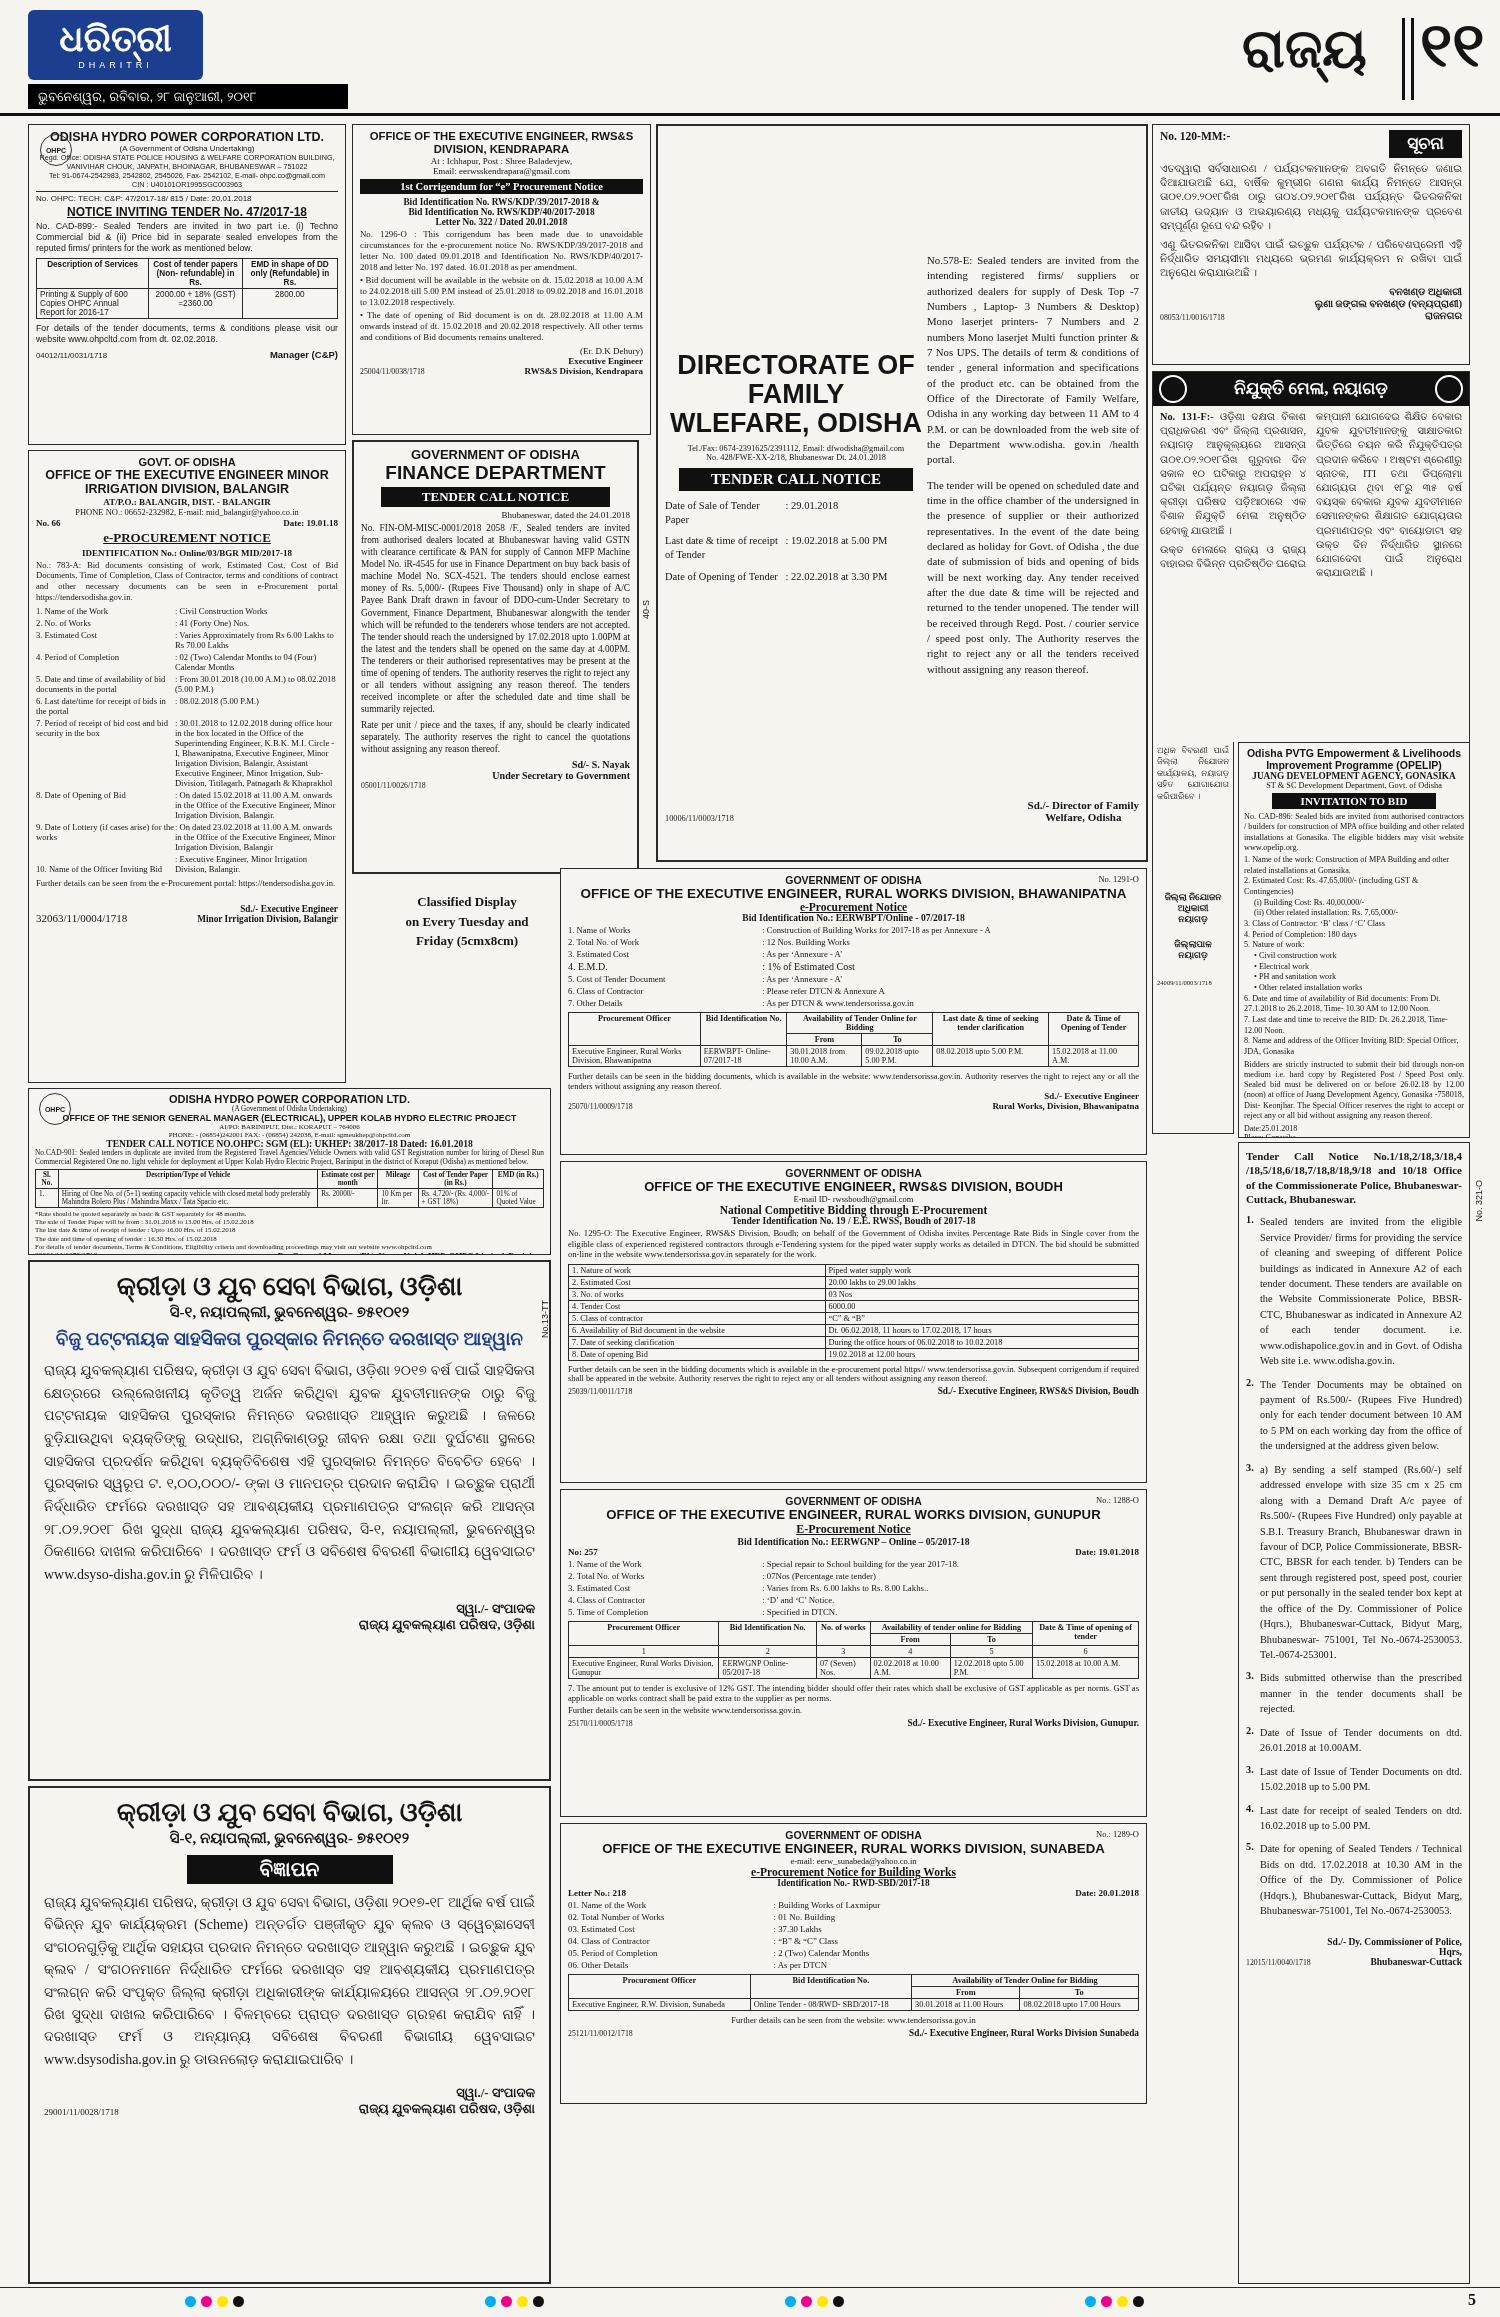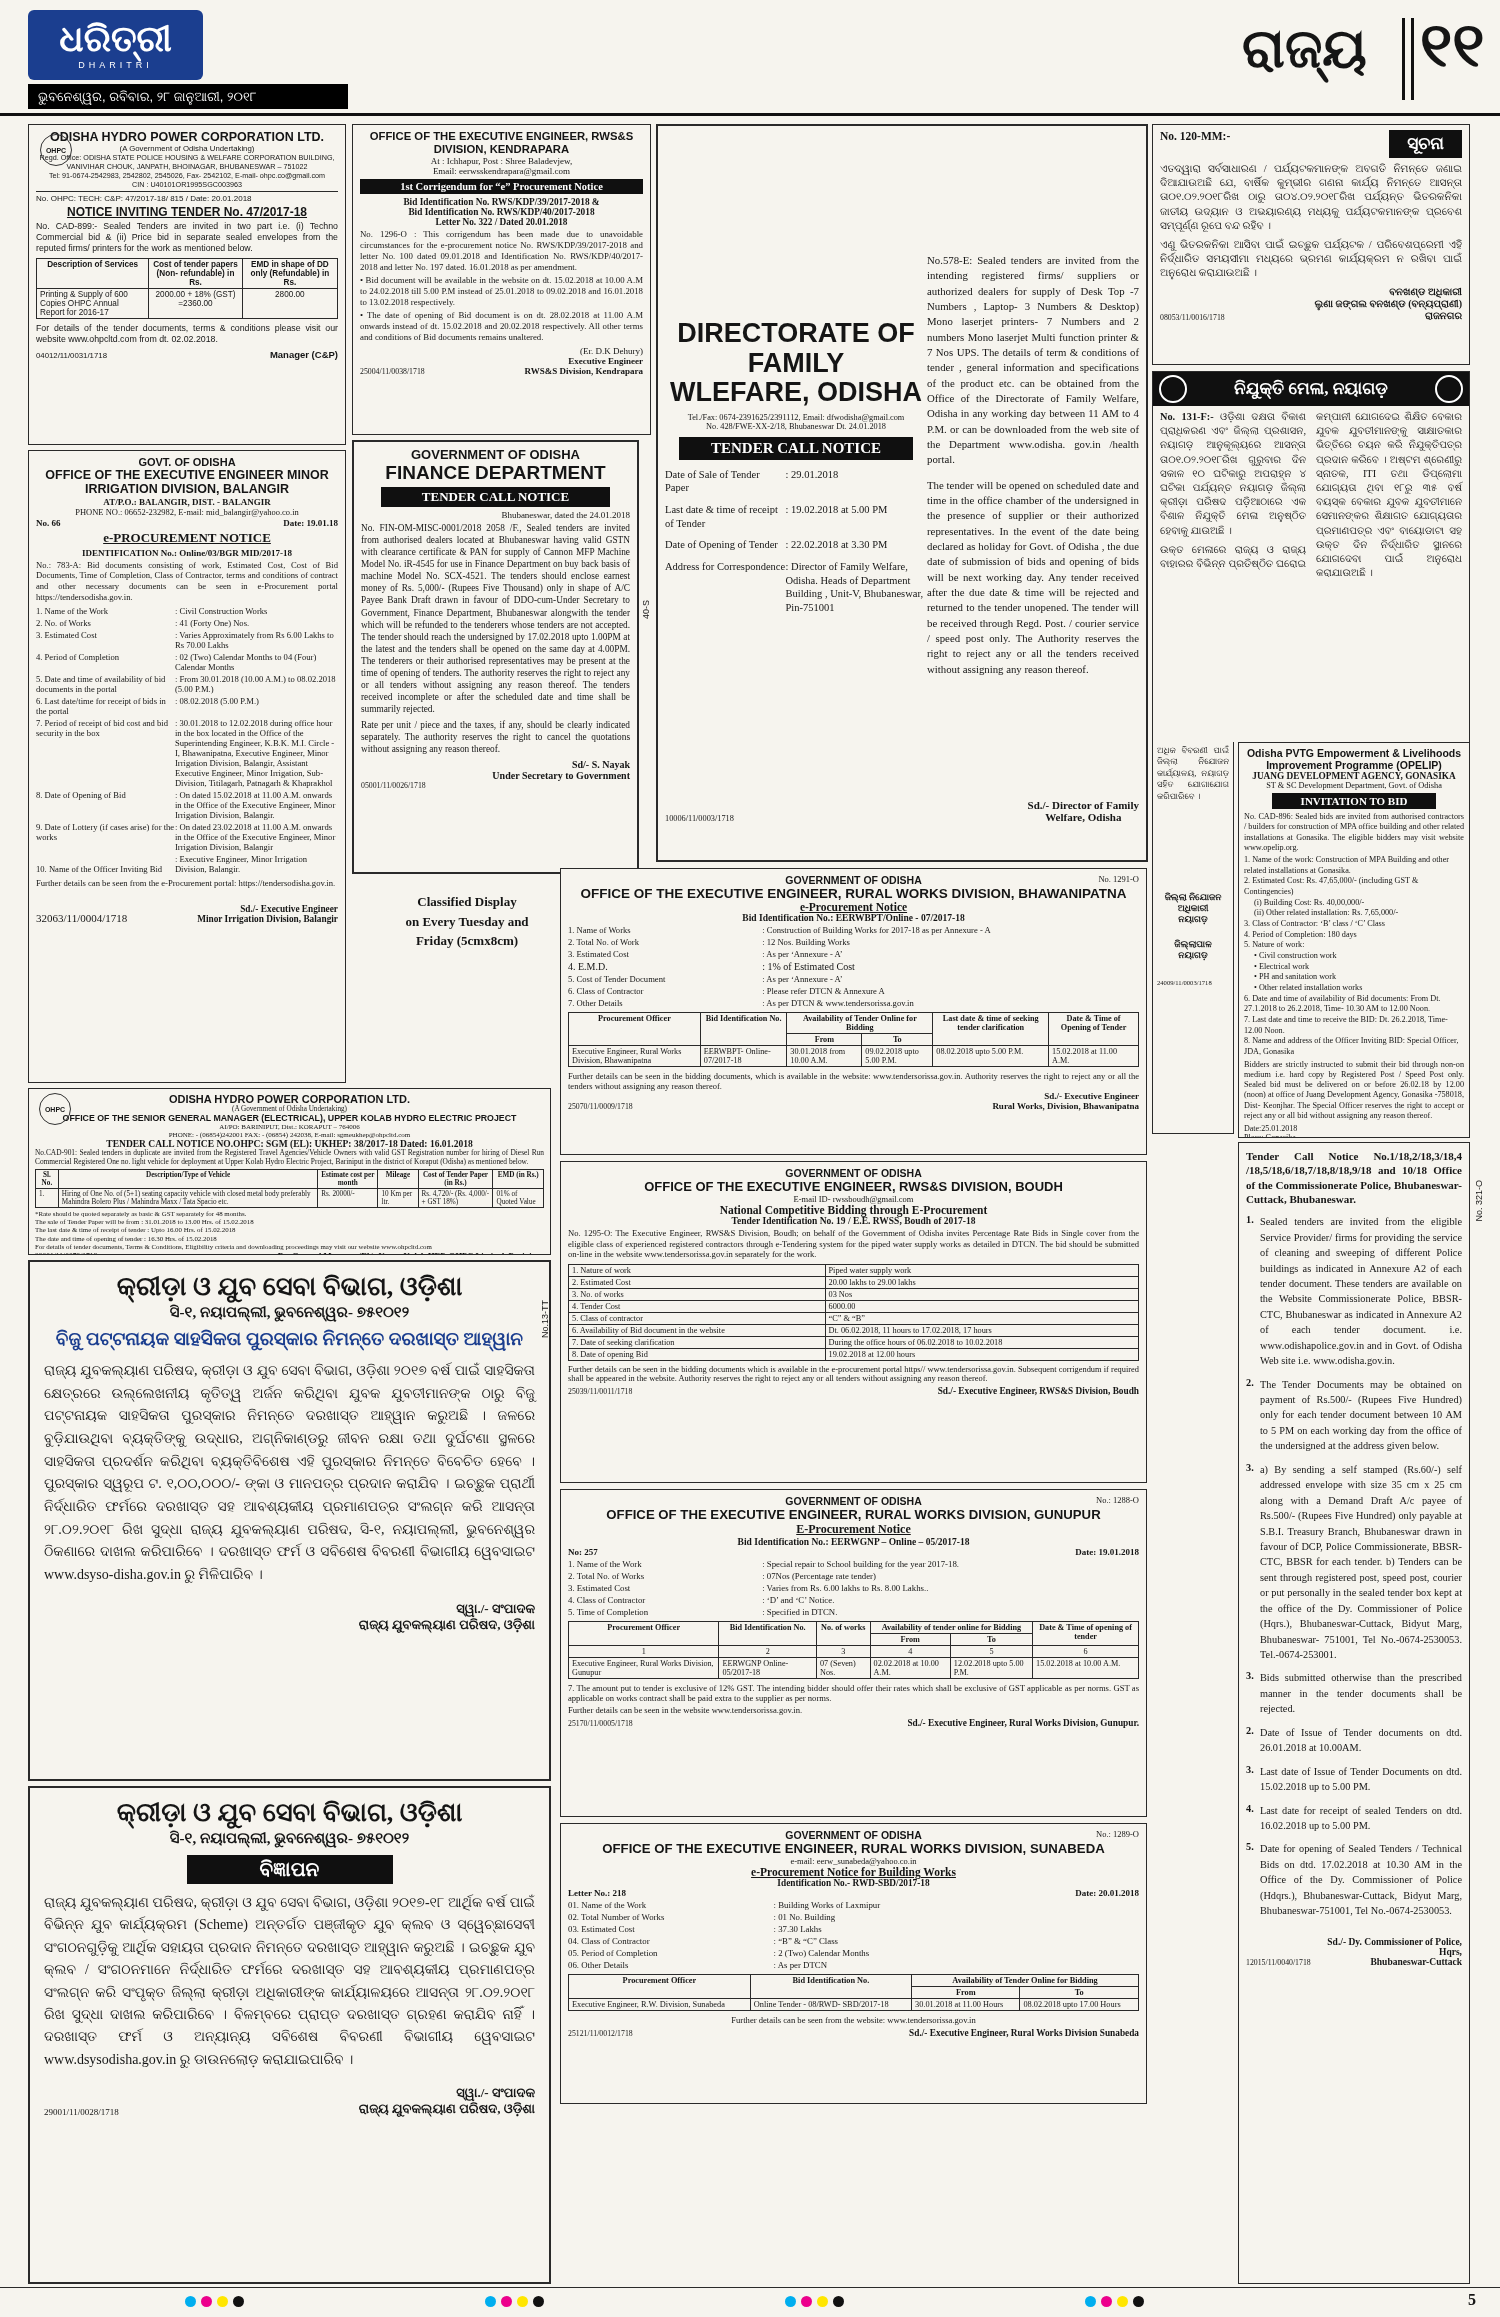--- a/index.html
+++ b/index.html
@@ -199,24 +199,20 @@
               <span class="v">: 29.01.2018</span>
             </div>
           <div class="itm" style="font-size:10.5px;line-height:1.3;margin-top:8px;">
               <span class="l">Last date &amp; time of receipt of Tender</span>
               <span class="v">: 19.02.2018 at 5.00 PM</span>
             </div>
           <div class="itm" style="font-size:10.5px;line-height:1.3;margin-top:8px;">
               <span class="l">Date of Opening of Tender</span>
               <span class="v">: 22.02.2018 at 3.30 PM</span>
             </div>
-          <div class="itm" style="font-size:10.5px;line-height:1.3;margin-top:8px;">
-              <span class="l">Address for Correspondence</span>
-              <span class="v">: Director of Family Welfare, Odisha. Heads of Department Building , Unit-V, Bhubaneswar, Pin-751001</span>
-            </div>
         </div>
       </div>
       <div style="flex:1;">
         <div class="j" style="font-size:10.8px;line-height:1.42;">No.578-E: Sealed tenders are invited from the intending registered firms/ suppliers or authorized dealers for supply of Desk Top -7 Numbers , Laptop- 3 Numbers &amp; Desktop) Mono laserjet printers- 7 Numbers and 2 numbers Mono laserjet Multi function printer &amp; 7 Nos UPS. The details of term &amp; conditions of tender , general information and specifications of the product etc. can be obtained from the Office of the Directorate of Family Welfare, Odisha in any working day between 11 AM to 4 P.M. or can be downloaded from the web site of the Department www.odisha. gov.in /health portal.</div>
         <div class="j" style="font-size:10.8px;line-height:1.42;margin-top:10px;">The tender will be opened on scheduled date and time in the office chamber of the undersigned in the presence of supplier or their authorized representatives. In the event of the date being declared as holiday for Govt. of Odisha , the due date of submission of bids and opening of bids will be next working day. Any tender received after the due date &amp; time will be rejected and returned to the tender unopened. The tender will be received through Regd. Post. / courier service / speed post only. The Authority reserves the right to reject any or all the tenders received without assigning any reason thereof.</div>
       </div>
     </div>
     <div class="row">
       <span style="font-size:8.3px;">10006/11/0003/1718</span>
       <span class="b c" style="font-size:11px;">

